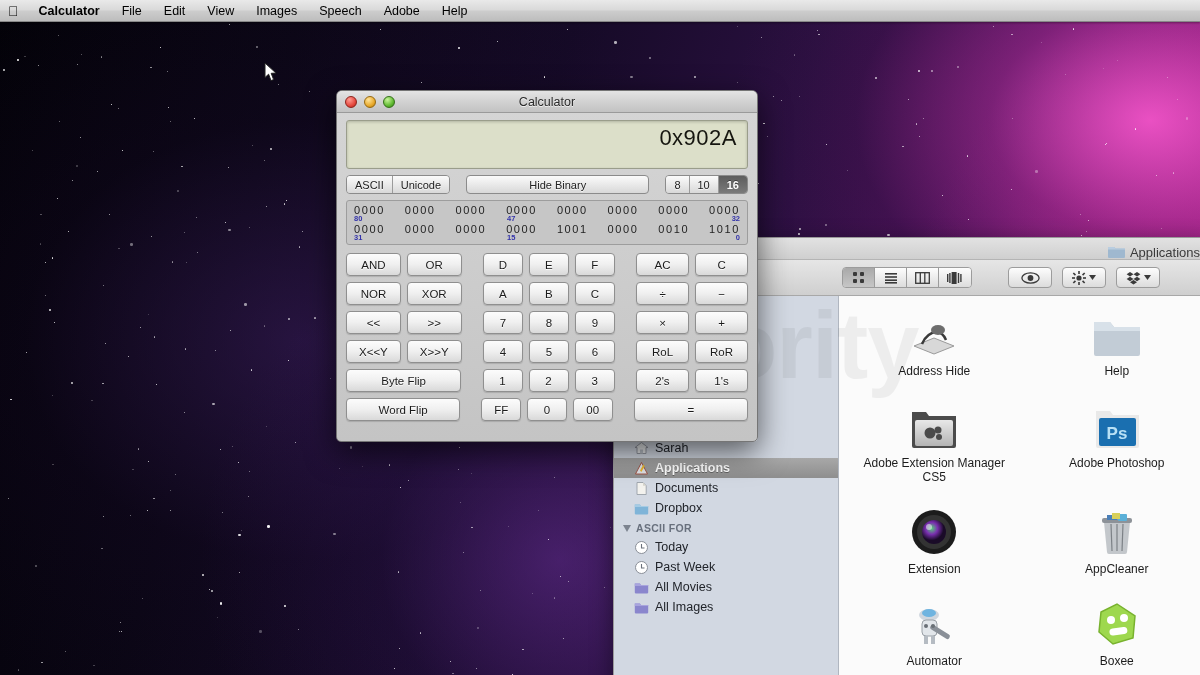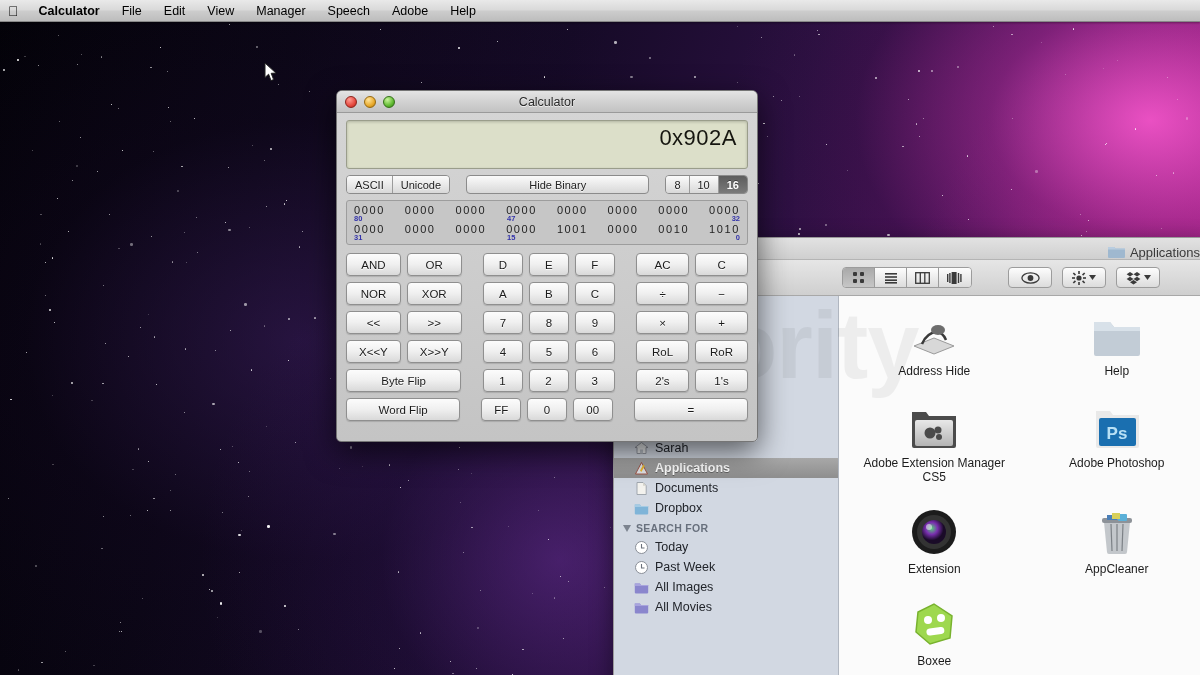--- a/index.html
+++ b/index.html
@@ -808,21 +808,21 @@
               <path d="M0.8 3.6h5l1.2 1.4h7.2v1H0.8z" fill="#a5cbe4"></path>
             </svg>
         </span>
         <span>Dropbox</span>
       </div>
 
       <div class="sb-head">
         <svg width="8" height="7" viewBox="0 0 8 7">
             <path d="M0 0h8L4 7z" fill="#7c838f"></path>
           </svg>
-        <span>SEARCH FOR</span>
+        <span>ASCII FOR</span>
       </div>
 
       <div class="sb-item">
         <span class="sb-ico">
           <svg width="15" height="15" viewBox="0 0 15 15">
               <circle cx="7.5" cy="7.5" r="6" fill="#fff" stroke="#8a8f98" stroke-width="1"></circle>
               <path d="M7.5 4v4h3" fill="none" stroke="#6c727c" stroke-width="1.1"></path>
             </svg>
         </span>
         <span>Today</span>
@@ -836,30 +836,30 @@
         </span>
         <span>Past Week</span>
       </div>
       <div class="sb-item">
         <span class="sb-ico">
           <svg width="15" height="15" viewBox="0 0 15 15">
               <path d="M0.8 3.6h5l1.2 1.4h7.2v7.6a0.8 0.8 0 0 1-0.8 0.8H1.6a0.8 0.8 0 0 1-0.8-0.8z" fill="#8a86cd"></path>
               <path d="M0.8 3.6h5l1.2 1.4h7.2v1H0.8z" fill="#a8a4dd"></path>
             </svg>
         </span>
-        <span>All Images</span>
+        <span>All Movies</span>
       </div>
       <div class="sb-item">
         <span class="sb-ico">
           <svg width="15" height="15" viewBox="0 0 15 15">
               <path d="M0.8 3.6h5l1.2 1.4h7.2v7.6a0.8 0.8 0 0 1-0.8 0.8H1.6a0.8 0.8 0 0 1-0.8-0.8z" fill="#8a86cd"></path>
               <path d="M0.8 3.6h5l1.2 1.4h7.2v1H0.8z" fill="#a8a4dd"></path>
             </svg>
         </span>
-        <span>All Movies</span>
+        <span>All Images</span>
       </div>
     </div>
 
     <div id="content">
       <div class="icon-grid">
 
         <div class="ig-cell">
           <span class="ig-ico">
             <svg width="52" height="52" viewBox="0 0 52 52">
                 <path d="M6 38 26 30 46 38 26 46z" fill="#d8d8d8" stroke="#9a9a9a"></path>
@@ -942,20 +942,35 @@
                 </g>
                 <rect x="11" y="12" width="30" height="5" rx="2" fill="#8d9298"></rect>
                 <rect x="16" y="9" width="10" height="5" fill="#4a7fb8"></rect>
                 <rect x="27" y="8" width="9" height="7" rx="1" fill="#5bb0d8"></rect>
                 <rect x="21" y="7" width="8" height="6" fill="#d8d05a"></rect>
               </svg>
           </span>
           <span class="ig-lbl">AppCleaner</span>
         </div>
 
+        <div class="ig-cell">
+          <span class="ig-ico">
+            <svg width="52" height="52" viewBox="0 0 52 52">
+                <ellipse cx="21" cy="17" rx="10" ry="6" fill="#cfd6de"></ellipse>
+                <ellipse cx="21" cy="15" rx="7" ry="4" fill="#6fb4e0"></ellipse>
+                <rect x="14" y="22" width="15" height="16" rx="4" fill="#e2e6ea" stroke="#9aa0a6"></rect>
+                <rect x="24" y="26" width="22" height="5" rx="2" fill="#8a9098" transform="rotate(32 24 26)"></rect>
+                <circle cx="18" cy="28" r="2" fill="#6a7076"></circle>
+                <circle cx="25" cy="28" r="2" fill="#6a7076"></circle>
+                <rect x="16" y="38" width="4" height="8" fill="#b5bbc2"></rect>
+                <rect x="23" y="38" width="4" height="8" fill="#b5bbc2"></rect>
+              </svg>
+          </span>
+          <span class="ig-lbl">Automator</span>
+        </div>
 
         <div class="ig-cell">
           <span class="ig-ico">
             <svg width="52" height="52" viewBox="0 0 52 52">
                 <path d="M26 6 44 18 42 40 22 46 8 34 10 14z" fill="#9ed84e" stroke="#78b22e" stroke-width="1.5"></path>
                 <circle cx="20" cy="22" r="4" fill="#fff"></circle>
                 <circle cx="33" cy="20" r="4" fill="#fff"></circle>
                 <rect x="18" y="31" width="18" height="7" rx="3.5" fill="#fff" transform="rotate(-8 18 31)"></rect>
               </svg>
           </span>
@@ -1107,21 +1122,21 @@
     </div>
   </div>
 </div>
 
 <div id="menubar">
   <span class="apple"></span>
   <span class="mi app">Calculator</span>
   <span class="mi">File</span>
   <span class="mi">Edit</span>
   <span class="mi">View</span>
-  <span class="mi">Manager</span>
+  <span class="mi">Images</span>
   <span class="mi">Speech</span>
   <span class="mi">Adobe</span>
   <span class="mi">Help</span>
 </div>
 
 <div id="cursor">
   <svg width="14" height="20" viewBox="0 0 14 20">
     <path d="M1 1 L1 15.5 L4.6 12.2 L7 18.6 L9.6 17.6 L7.2 11.3 L12 11.1 Z" fill="#fff" stroke="#222" stroke-width="1"></path>
   </svg>
 </div>

